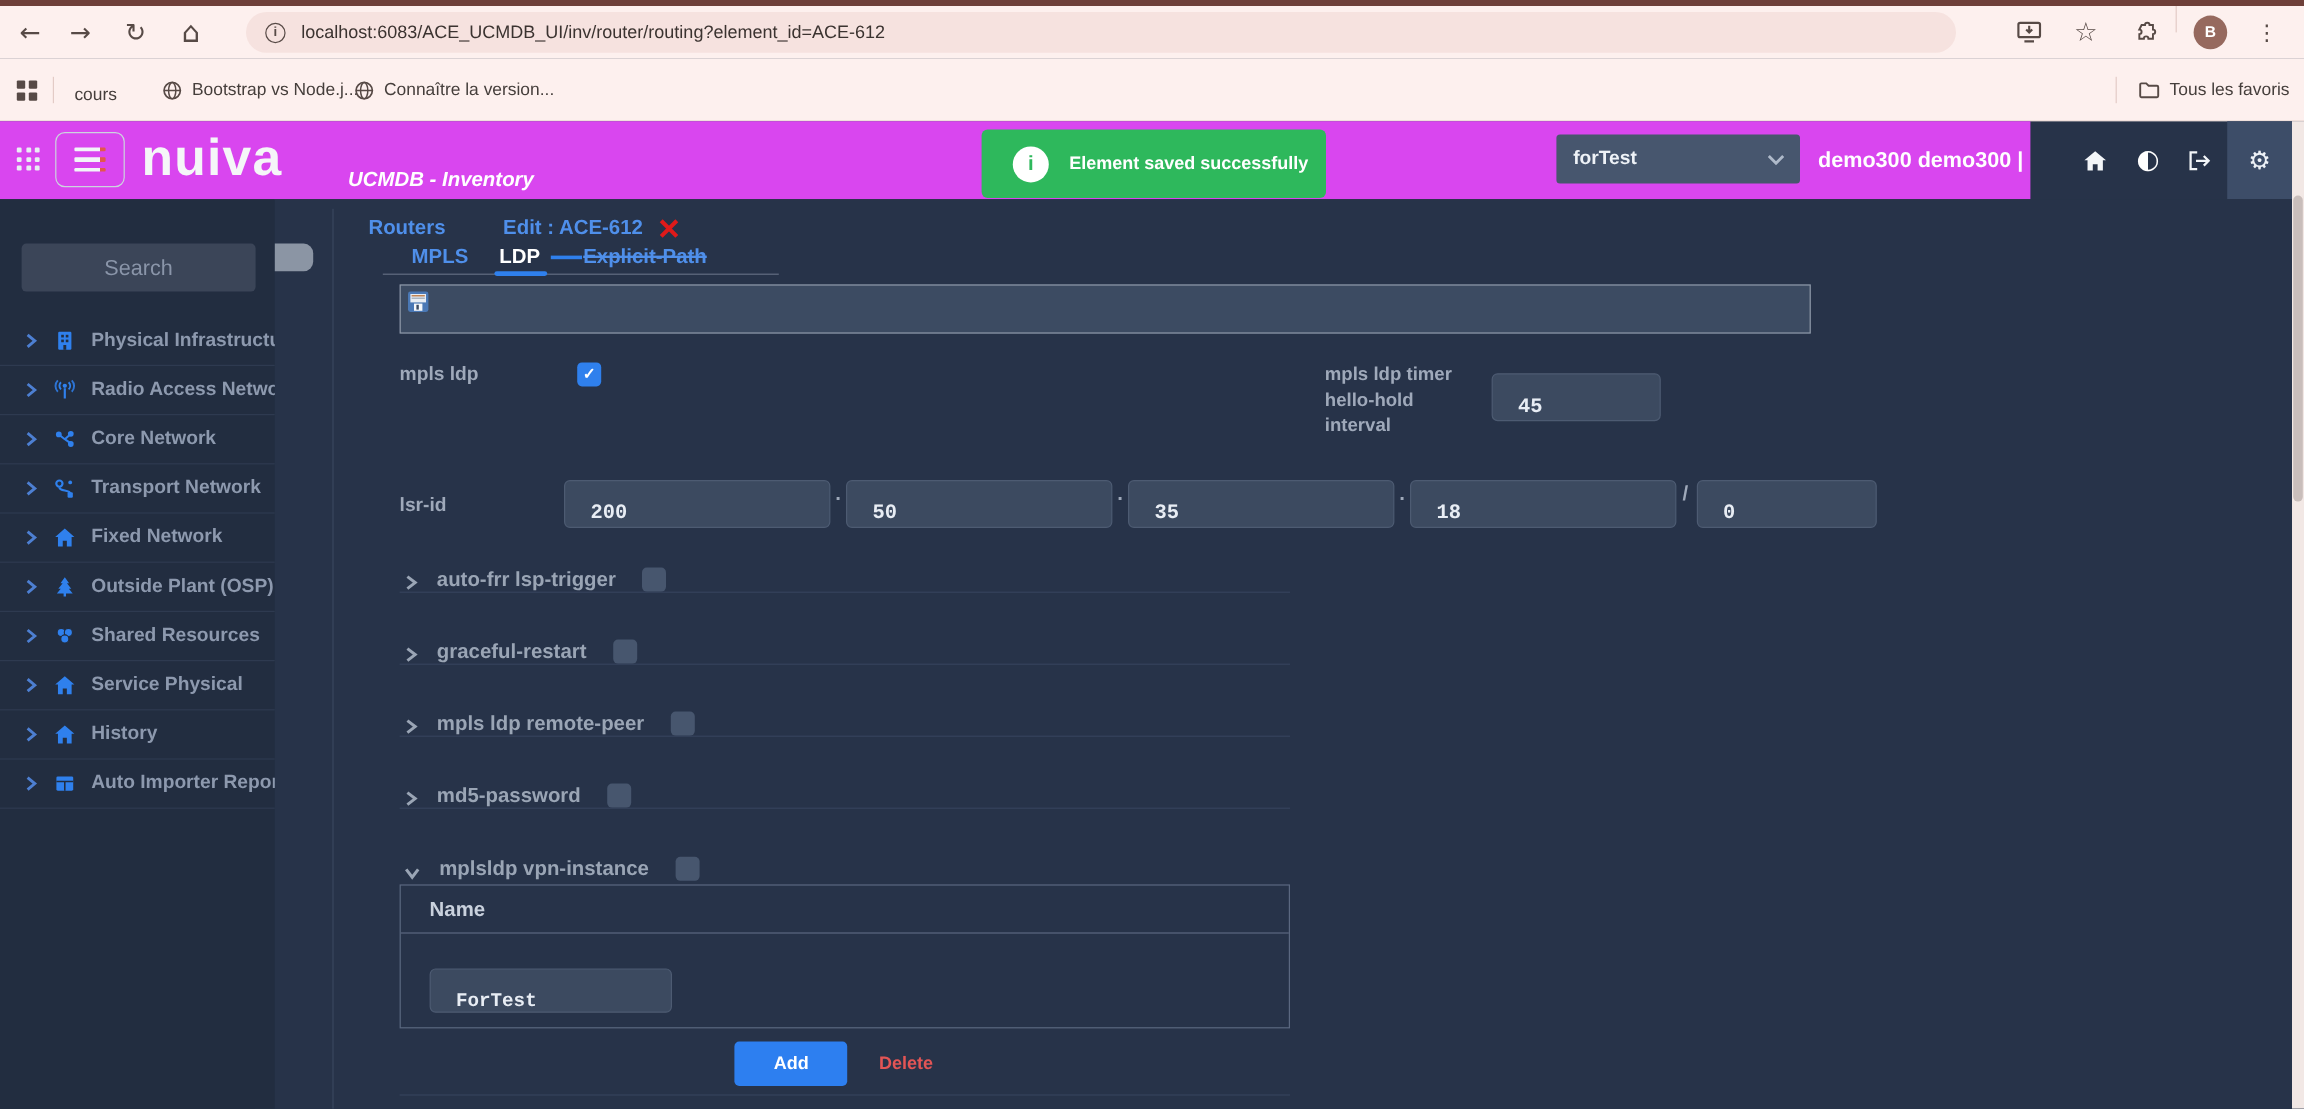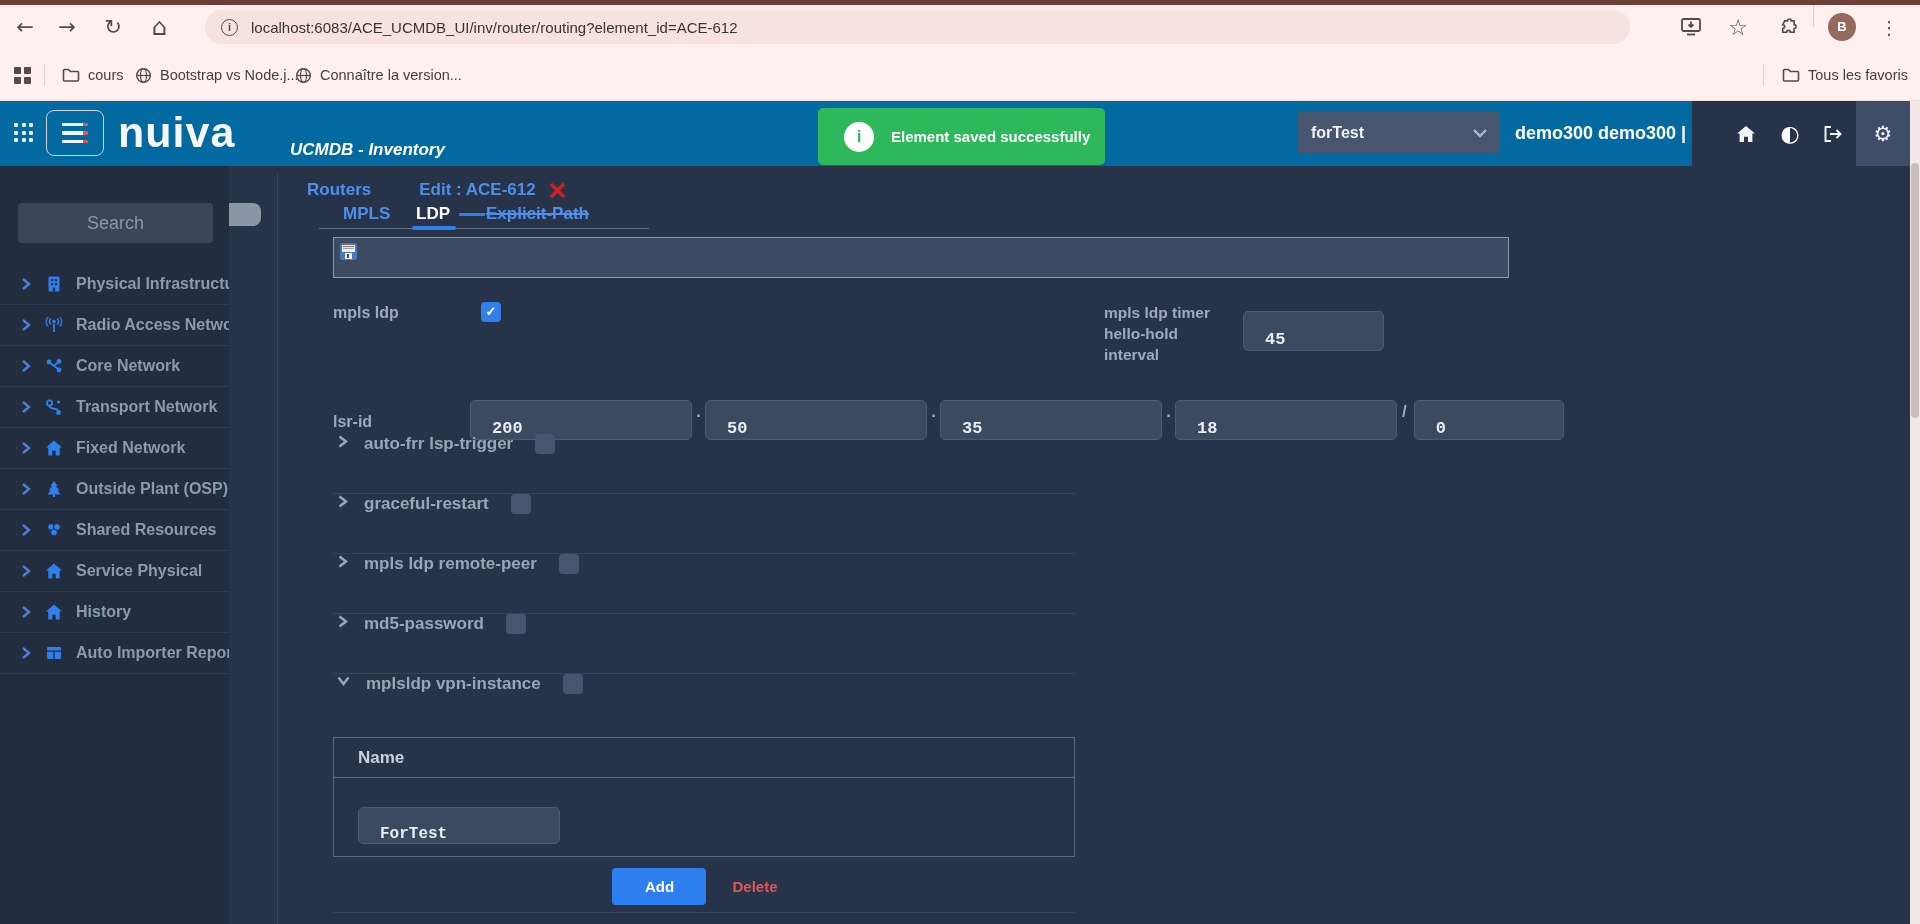--- a/index.html
+++ b/index.html
@@ -24,21 +24,21 @@
     font-size:13px;font-weight:bold;text-align:center;line-height:28px;}
   .bookmarks{position:absolute;left:0;top:49px;width:1920px;height:52px;background:#fdf0ee;
     border-bottom:1px solid #f0e0dc;}
   .bm-item{position:absolute;top:14px;height:24px;display:flex;align-items:center;gap:8px;
     font-size:14.5px;color:#453e3b;cursor:pointer;}
   .apps-grid{display:grid;grid-template-columns:7px 7px;grid-gap:3px;}
   .apps-grid div{width:7px;height:7px;background:#574a46;border-radius:1px;}
   .bm-sep{position:absolute;top:15px;width:1px;height:22px;background:#e3cbc6;}
 
   
-  .app-header{position:absolute;left:0;top:101px;width:1692px;height:65px;background:#0369a1;}
+  .app-header{position:absolute;left:0;top:101px;width:1692px;height:65px;background:#d946ef;}
   .grid9{position:absolute;left:14px;top:22px;display:grid;grid-template-columns:4px 4px 4px;grid-gap:3.5px;cursor:pointer;}
   .grid9 div{width:4px;height:4px;background:#e9edf3;border-radius:1px;}
   .burger{position:absolute;left:46px;top:9px;width:58px;height:46px;border:1.5px solid #ccd4de;
     border-radius:8px;display:flex;flex-direction:column;justify-content:center;gap:5px;align-items:center;cursor:pointer;}
   .burger div{width:26px;height:3.5px;border-radius:1px;
     background:linear-gradient(to right,#f2f5f8 82%,#e2574c 82%);}
   .logo{position:absolute;left:118px;top:0;height:65px;line-height:62px;color:#f5f6f8;
     font-size:43px;font-weight:bold;letter-spacing:1px;}
   .app-title{position:absolute;left:290px;top:39px;color:#fff;font-size:17px;
     font-weight:bold;font-style:italic;}
@@ -115,21 +115,21 @@
   .timer-input{width:141px;margin-left:11px;}
 
   .row-lsr{position:absolute;left:104px;top:217px;display:flex;align-items:center;}
   .row-lsr .form-label{width:137px;margin-top:20px;}
   .octet{width:222px;}
   .oct-sep{color:#9fa9ba;font-size:17px;font-weight:bold;margin:0 3px;width:7px;text-align:center;}
   .oct-slash{color:#9fa9ba;font-size:17px;font-weight:bold;margin:0 7px 0 5px;}
   .mask{width:150px;}
 
   .sections{position:absolute;left:104px;top:268px;width:742px;}
-  .section-row{height:60px;display:flex;align-items:flex-start;border-bottom:1px solid #36435c;cursor:pointer;}
+  .section-row{height:60px;display:flex;align-items:flex-end;border-bottom:1px solid #36435c;cursor:pointer;}
   .section-row.last{border-bottom:none;}
   .sec-chev{color:#9aa5b5;display:flex;margin-left:3px;}
   .sec-label{margin-left:15px;color:#9aa5b5;font-size:17px;font-weight:bold;}
   .sec-check{margin-left:22px;}
 
   .vpn-table{position:absolute;left:104px;top:571px;width:742px;height:120px;border:1px solid #5b6880;}
   .vt-header{height:40px;border-bottom:1px solid #5b6880;display:flex;align-items:center;}
   .vt-header span{margin-left:24px;color:#c9d1dd;font-size:17px;font-weight:bold;}
   .vt-row{height:78px;display:flex;align-items:center;}
   .vt-input{margin-left:24px;width:202px;height:37px;font-size:16px;}
@@ -186,21 +186,21 @@
   <div class="bookmarks">
     <div class="bm-item" style="left:14px;">
       <div class="apps-grid">
           <div></div>
           <div></div>
           <div></div>
           <div></div>
         </div>
     </div>
     <div class="bm-sep" style="left:44px;"></div>
-    <div class="bm-item" style="left:62px;">
+    <div class="bm-item" style="left:62px;flex-direction:column;">
       <svg width="18" height="16" viewBox="0 0 18 16">
           <path d="M1.5 3.5 a1 1 0 0 1 1-1 h4 l2 2 h7 a1 1 0 0 1 1 1 v7.5 a1 1 0 0 1 -1 1 h-13 a1 1 0 0 1 -1 -1 z" fill="none" stroke="#574a46" stroke-width="1.6"></path>
         </svg>
       <span>cours</span>
     </div>
     <div class="bm-item" style="left:135px;">
       <svg width="17" height="17" viewBox="0 0 18 18">
           <circle cx="9" cy="9" r="7.2" fill="none" stroke="#574a46" stroke-width="1.5"></circle>
           <ellipse cx="9" cy="9" rx="3.2" ry="7.2" fill="none" stroke="#574a46" stroke-width="1.3"></ellipse>
           <path d="M1.8 9 h14.4" stroke="#574a46" stroke-width="1.3"></path>

